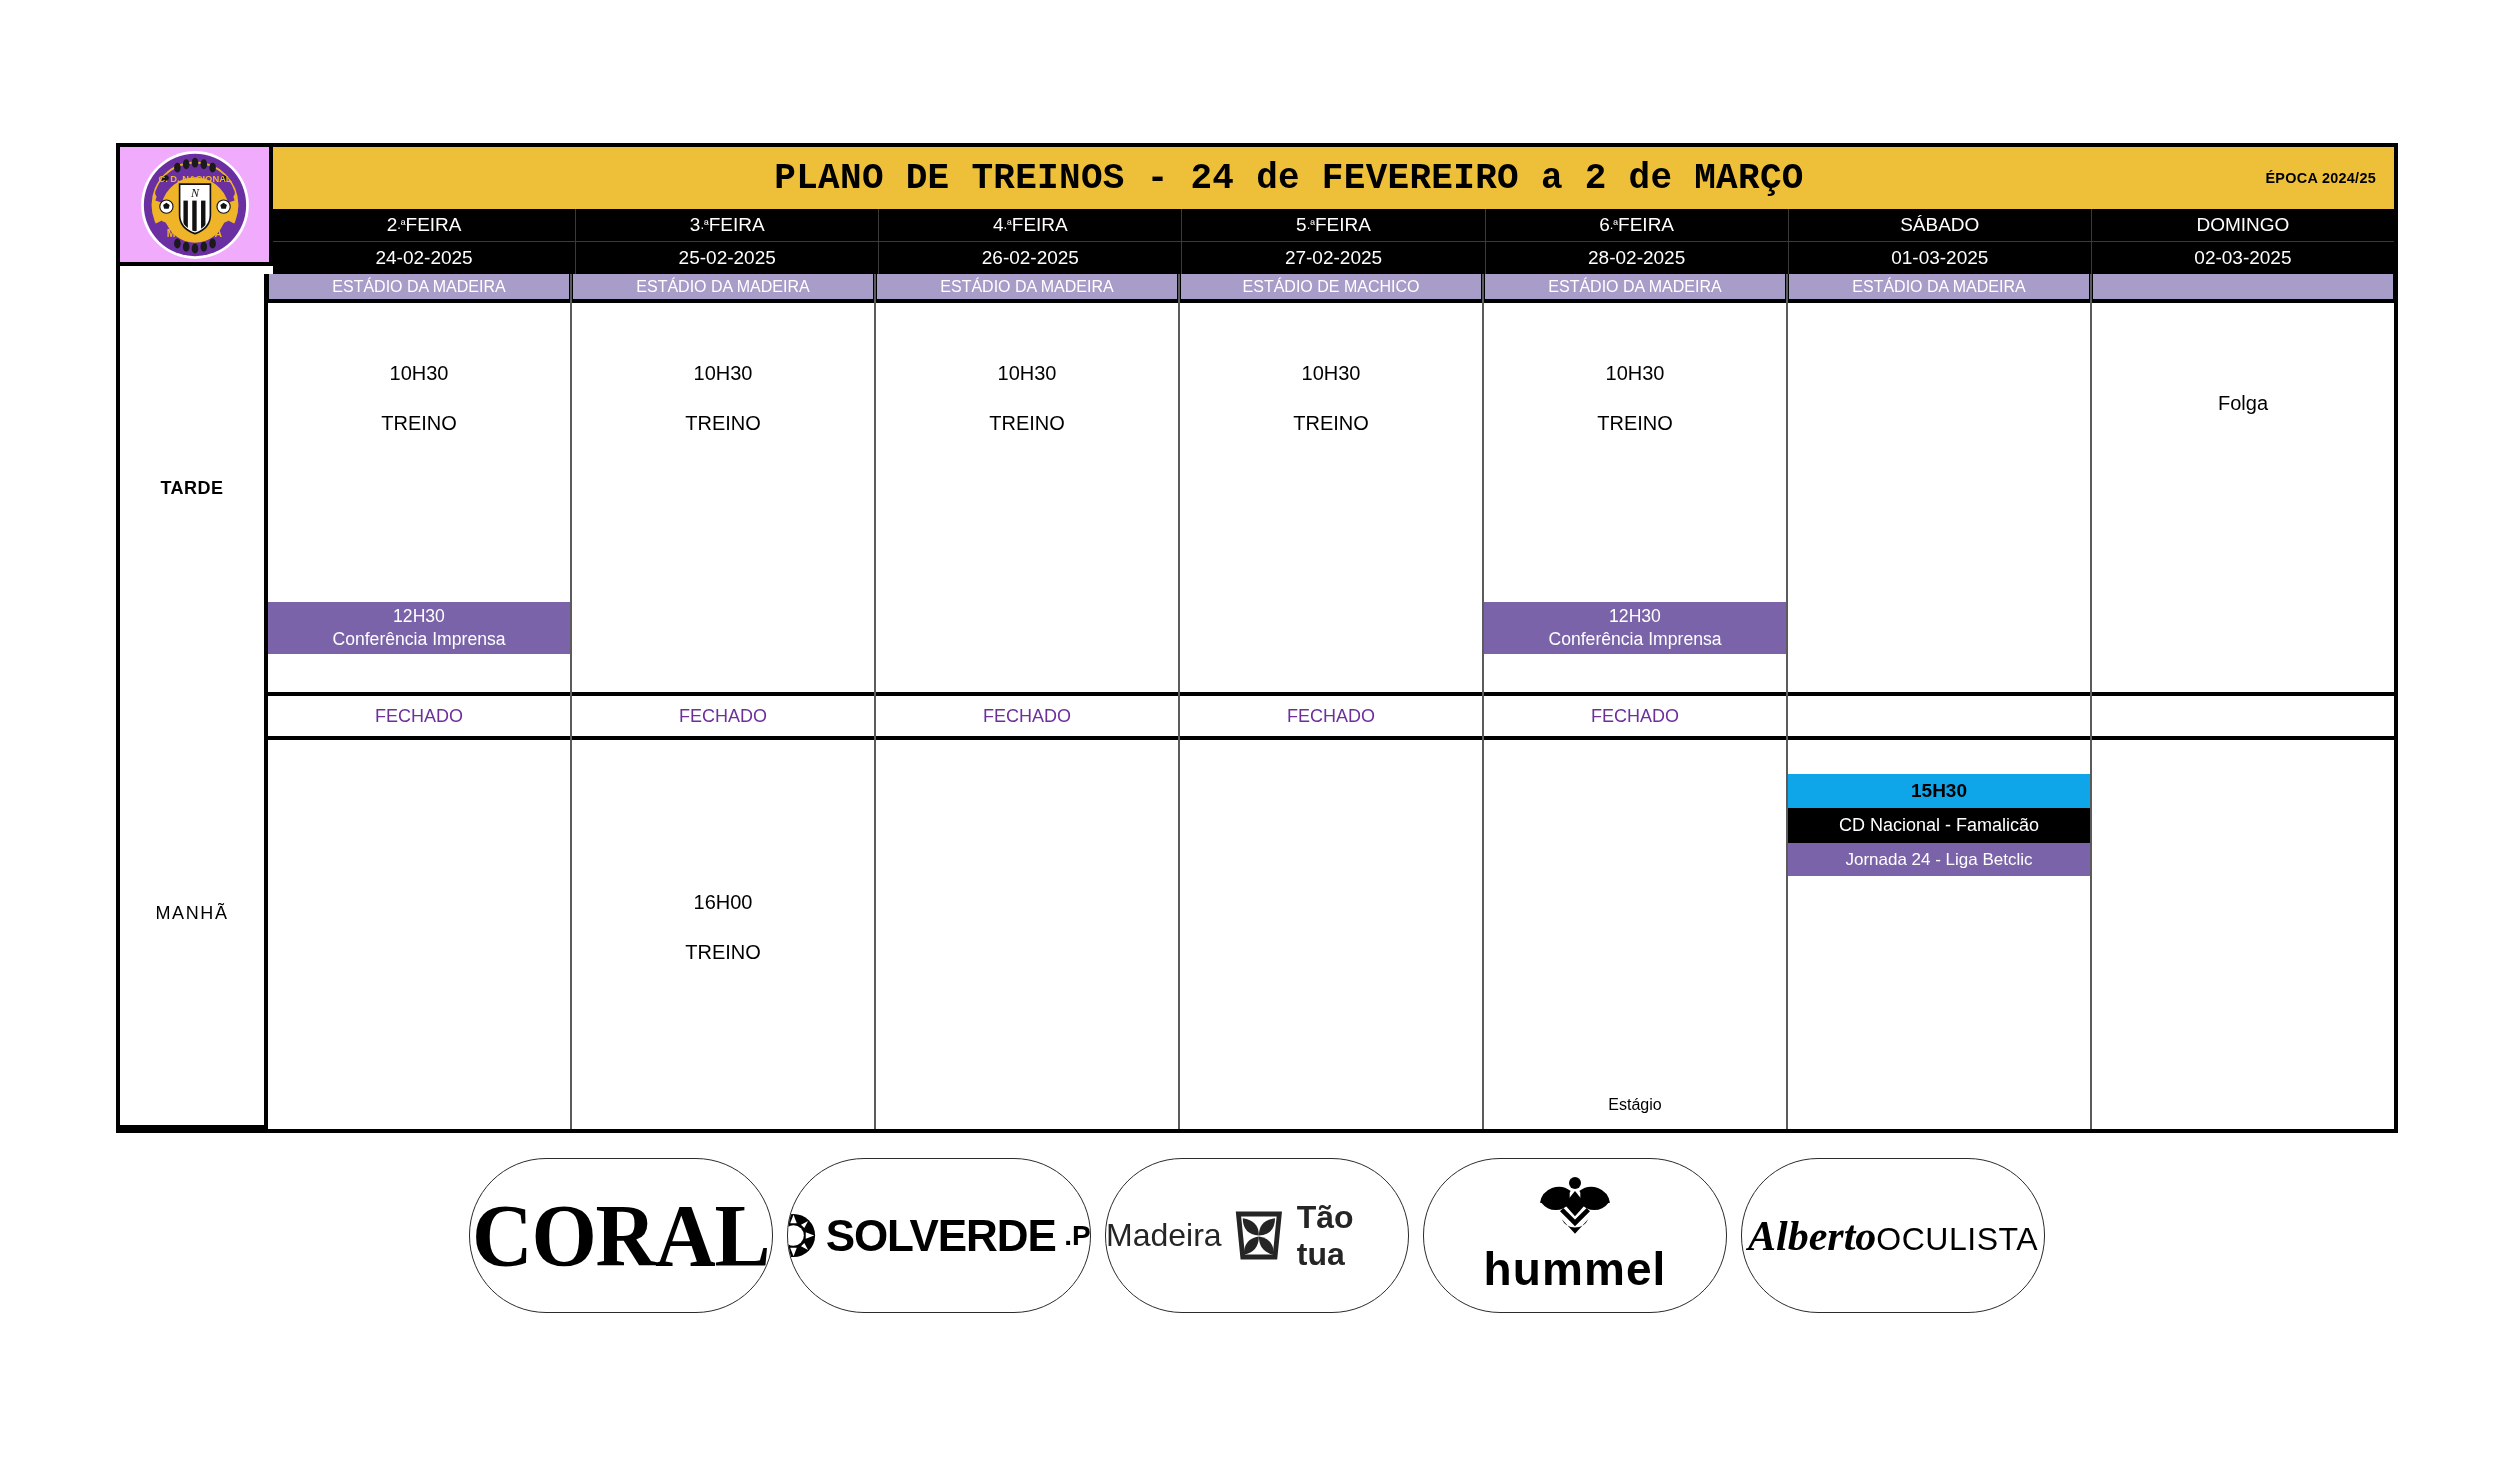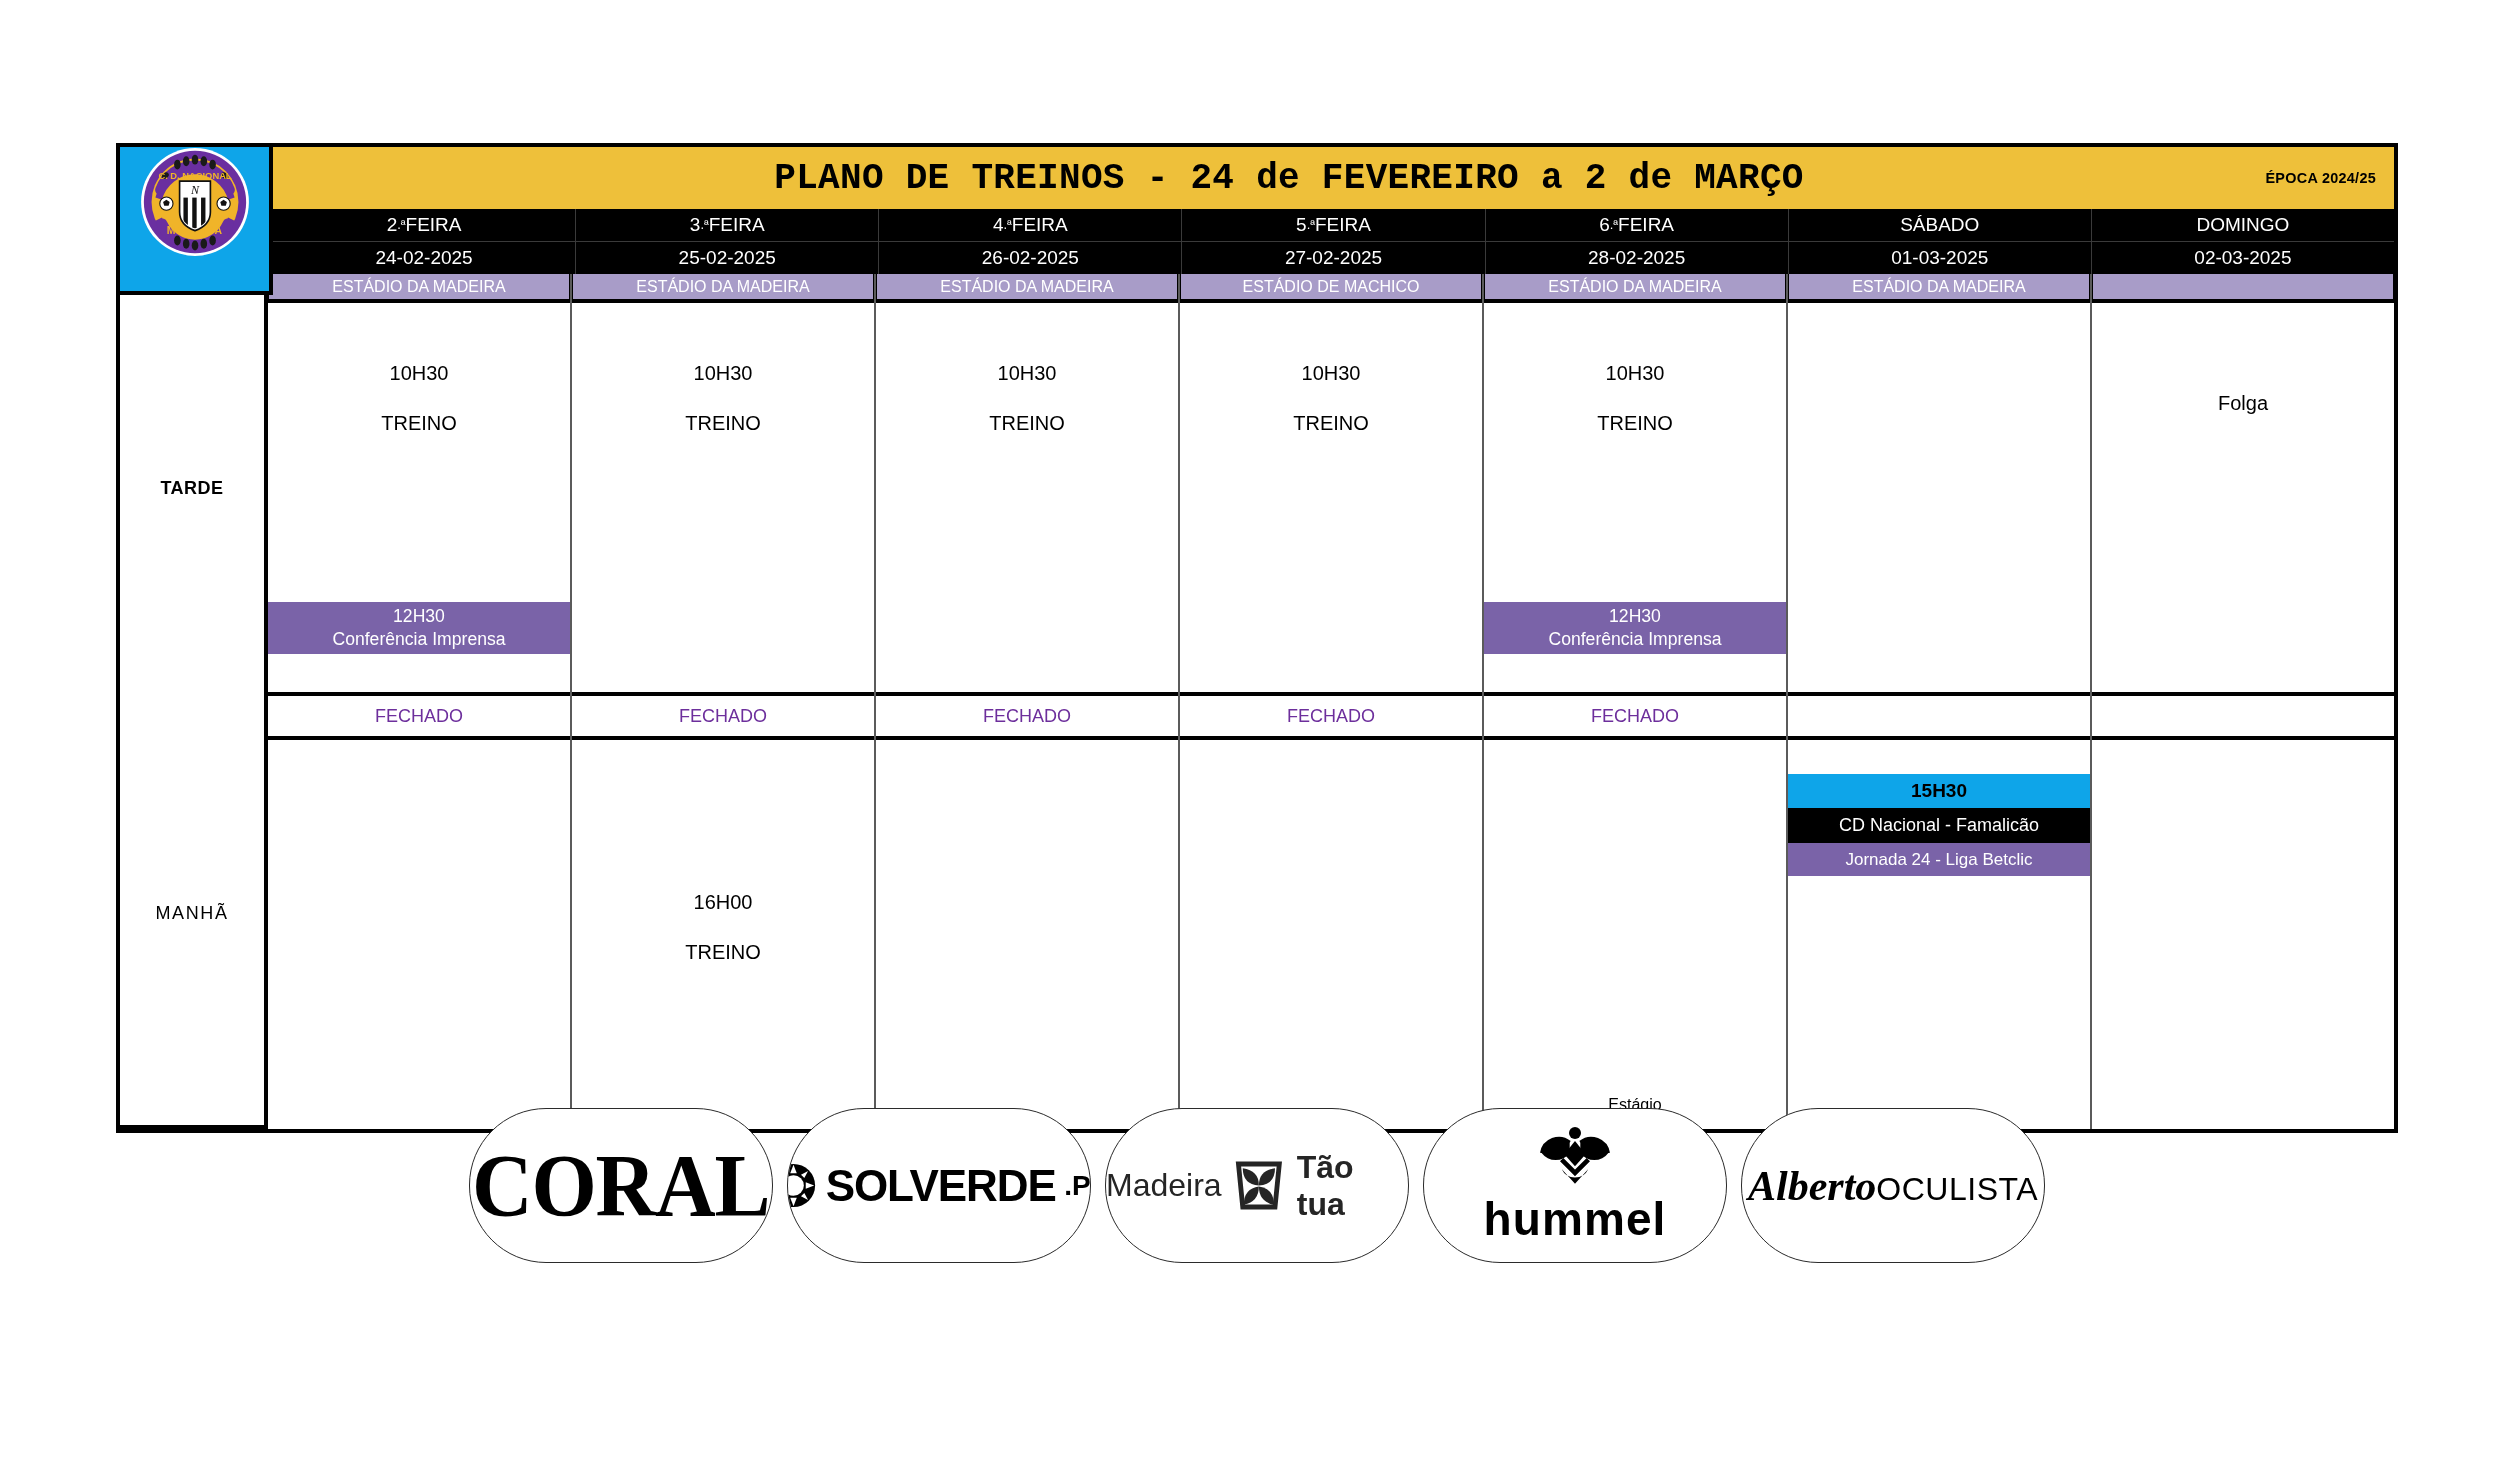--- a/index.html
+++ b/index.html
@@ -39,27 +39,27 @@
   .banner-season{
     position:absolute; right:18px; top:50%;
     transform:translateY(-50%);
     font-size:14.4px; font-weight:bold; color:#000000;
     letter-spacing:0.3px;
   }
 
   
   .crest-box{
     position:absolute; left:0; top:0;
-    width:153px; height:148px;
-    background:#0ea5e9;
+    width:153px; height:119px;
+    background:#f0abfc;
     border-right:4.8px solid #000;
     border-bottom:4.8px solid #000;
     box-sizing:border-box;
     z-index:6;
-    display:flex;align-items:flex-start;justify-content:center;
+    display:flex;align-items:center;justify-content:center;
   }
   .crest{width:110px;height:110px;display:block;}
 
   
   .dayhead{
     position:absolute;
     left:153px; top:62px;
     right:0; height:65px;
     background:#000;
     display:flex;
@@ -201,23 +201,23 @@
     display:flex;align-items:center;justify-content:center;
   }
   .match .m-round{
     background:#7a63a8;color:#fff;font-size:17px;height:33px;
     display:flex;align-items:center;justify-content:center;
   }
 
   
   .sponsors{
     position:absolute;
-    left:116px; top:1108px;
+    left:116px; top:1150px;
     width:2282px; height:171px;
-    display:flex; align-items:flex-start; justify-content:center;
+    display:flex; align-items:center; justify-content:center;
     gap:14px;
   }
   .pill{
     width:304px;height:155px;
     border:1.1px solid #2b2b2b;
     border-radius:77px;
     background:#fff;
     display:flex;align-items:center;justify-content:center;
     box-sizing:border-box;
     overflow:hidden;

